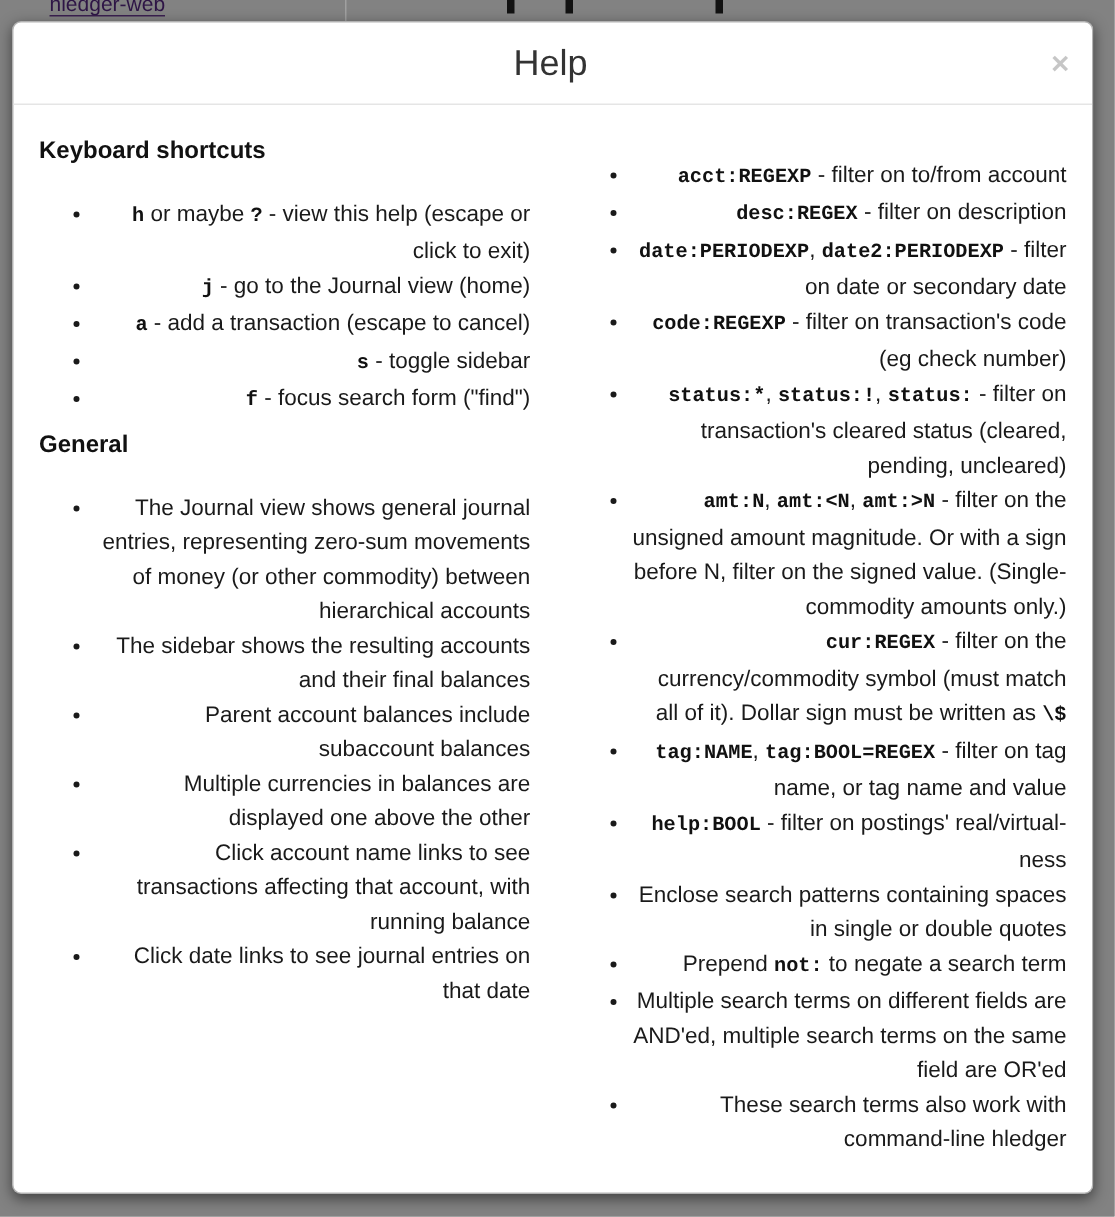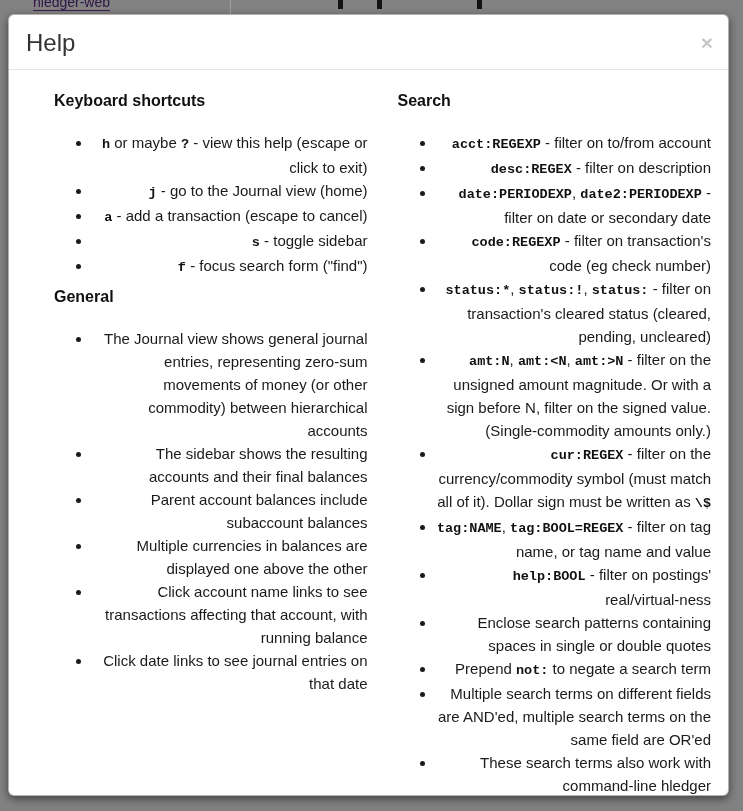--- a/index.html
+++ b/index.html
@@ -43,32 +43,32 @@
     box-shadow: 0 3px 9px rgba(0,0,0,0.5);
   }
   .modal-header {
     position: relative;
     padding: 15px 20px 13px 17px;
     border-bottom: 1px solid #e5e5e5;
   }
   .modal-title {
     font-size: 24px; font-weight: 400; color: #333;
     line-height: 26px;
+    text-align: center;
   }
   .close-button {
     position: absolute; right: 15px; top: 17px;
     background: none; border: none; cursor: pointer;
     font-family: "Liberation Sans", sans-serif;
     font-size: 21px; font-weight: 700; line-height: 1;
     color: #000; opacity: 0.22;
   }
   .modal-body {
     display: flex;
     padding: 15px 2px 0 2px;
-    margin-left: 28px;
   }
   .help-column { width: 50%; padding: 0 15px; }
 
   .section-heading {
     font-size: 16px; font-weight: 700; color: #111;
     margin: 6px 0 0 0; line-height: 20px;
   }
   .help-list {
     margin: 20px 0 8px 0;
     padding-left: 38px;
@@ -114,21 +114,20 @@
         <ul class="help-list">
           <li>The Journal view shows general journal entries, representing zero-sum movements of money (or other commodity) between hierarchical accounts</li>
           <li>The sidebar shows the resulting accounts and their final balances</li>
           <li>Parent account balances include subaccount balances</li>
           <li>Multiple currencies in balances are displayed one above the other</li>
           <li>Click account name links to see transactions affecting that account, with running balance</li>
           <li>Click date links to see journal entries on that date</li>
         </ul>
       </div>
     <div class="help-column" id="col-1">
-        <h3 class="section-heading">Search</h3>
         <ul class="help-list">
           <li><code class="code-term">acct:REGEXP</code> - filter on to/from account</li>
           <li><code class="code-term">desc:REGEX</code> - filter on description</li>
           <li><code class="code-term">date:PERIODEXP</code>, <code class="code-term">date2:PERIODEXP</code> - filter on date or secondary date</li>
           <li><code class="code-term">code:REGEXP</code> - filter on transaction's code (eg check number)</li>
           <li><code class="code-term">status:*</code>, <code class="code-term">status:!</code>, <code class="code-term">status:</code> - filter on transaction's cleared status (cleared, pending, uncleared)</li>
           <li><code class="code-term">amt:N</code>, <code class="code-term">amt:&lt;N</code>, <code class="code-term">amt:&gt;N</code> - filter on the unsigned amount magnitude. Or with a sign before N, filter on the signed value. (Single-commodity amounts only.)</li>
           <li><code class="code-term">cur:REGEX</code> - filter on the currency/commodity symbol (must match all of it). Dollar sign must be written as <code class="code-term">\$</code></li>
           <li><code class="code-term">tag:NAME</code>, <code class="code-term">tag:BOOL=REGEX</code> - filter on tag name, or tag name and value</li>
           <li><code class="code-term">help:BOOL</code> - filter on postings' real/virtual-ness</li>

